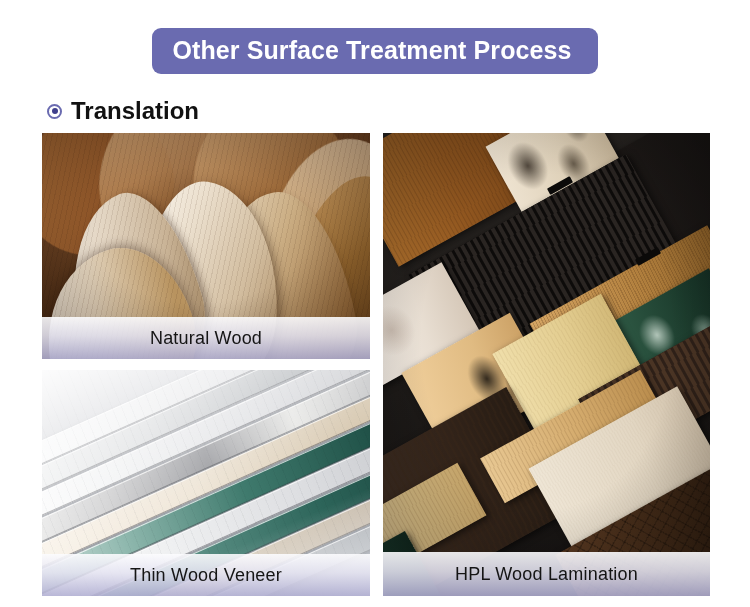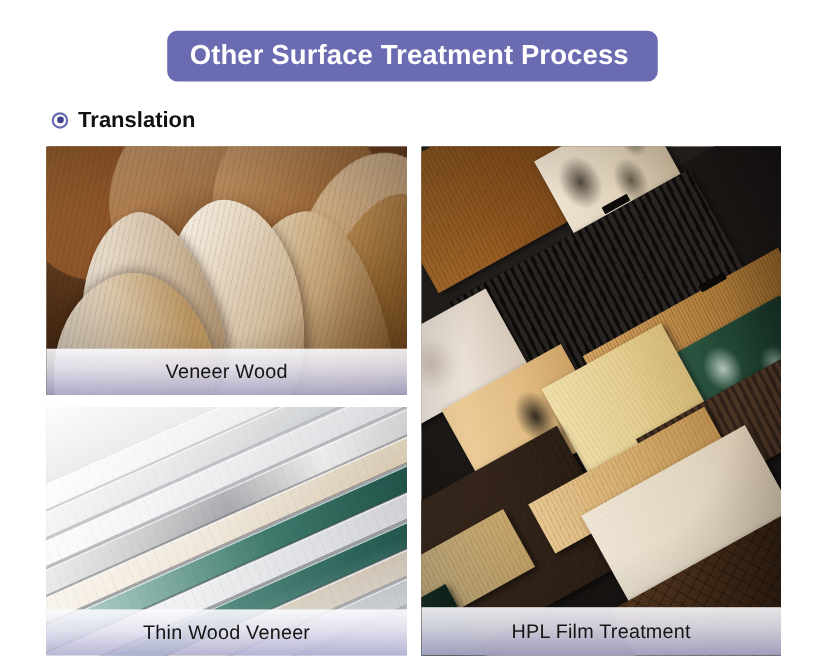--- a/index.html
+++ b/index.html
@@ -59,21 +59,21 @@
   .radio-icon::after {
     content: "";
     position: absolute;
     left: 50%; top: 50%;
     transform: translate(-50%, -50%);
     width: 6px; height: 6px;
     border-radius: 50%;
     background: #3f3f8c;
   }
   .translation-label {
-    font-size: 20px;
+    font-size: 24px;
     font-weight: bold;
     color: #111111;
     line-height: 1;
   }
 
   
   .card {
     position: absolute;
     overflow: hidden;
     background: #cfcfcf;
@@ -407,21 +407,21 @@
       <div class="wood-slab w3"></div>
       <div class="wood-slab w4"></div>
       <div class="wood-curve c-dark-r"></div>
       <div class="wood-curve c-mid"></div>
       <div class="wood-curve c-pale-b"></div>
       <div class="wood-curve c-pale-a"></div>
       <div class="wood-curve c-front"></div>
       <div class="wood-grain"></div>
       <div class="wood-vig"></div>
     </div>
-    <div class="caption">Veneer Wood</div>
+    <div class="caption">Natural Wood</div>
   </div>
 
   <div class="card" id="card-stone">
     <div class="photo">
       <div class="stone-bg"></div>
       <div class="tray">
         <div class="strip s-white" style="top:6%"></div>
         <div class="strip s-grey" style="top:15%"></div>
         <div class="strip s-white" style="top:24%"></div>
         <div class="strip s-mottle" style="top:33%"></div>
@@ -455,16 +455,16 @@
       <div class="panel p-darkbrown"></div>
       <div class="panel p-oakplank"></div>
       <div class="panel p-beigebig"></div>
       <div class="panel p-oakleft"></div>
       <div class="panel p-greenbot"></div>
       <div class="panel p-croc"></div>
       <div class="label-chip lc1"></div>
       <div class="label-chip lc2"></div>
       <div class="hpl-vig"></div>
     </div>
-    <div class="caption">HPL Film Treatment</div>
+    <div class="caption">HPL Wood Lamination</div>
   </div>
 
 </div>
 
 </body></html>

